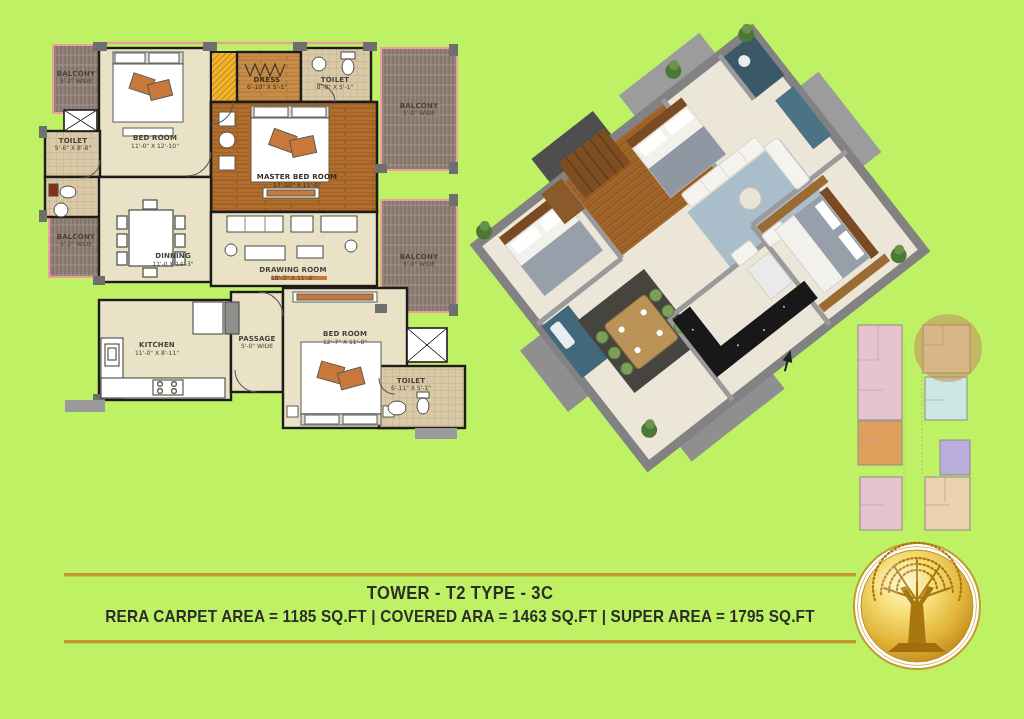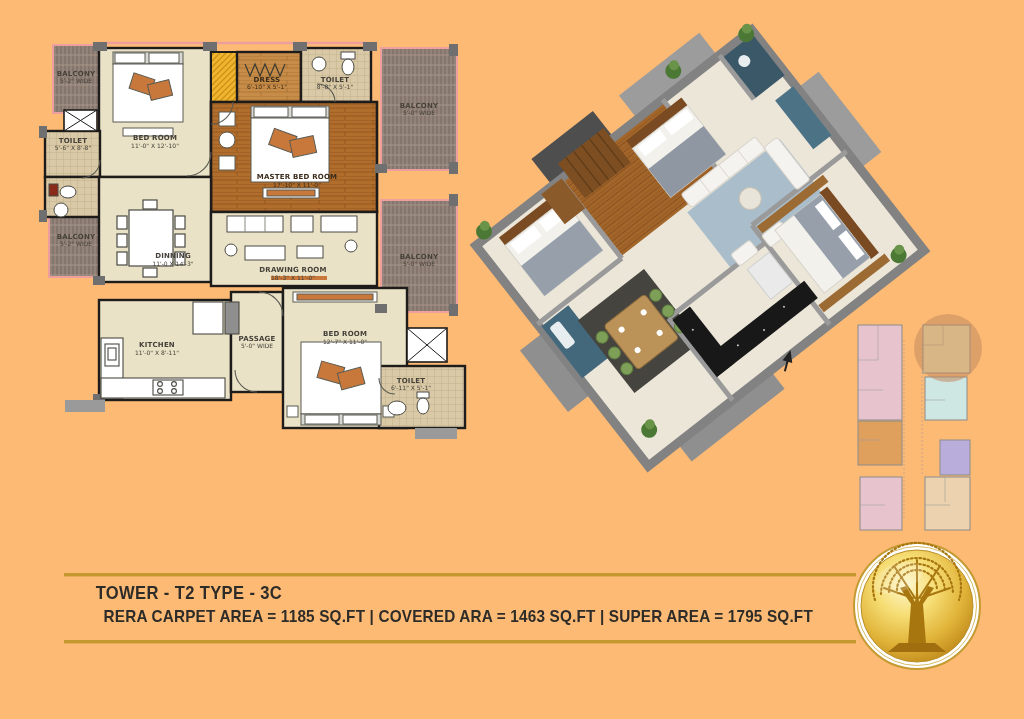--- a/index.html
+++ b/index.html
@@ -1,24 +1,24 @@
 <!DOCTYPE html>
 <html><head>
 <meta charset="utf-8">
 <style>
   html,body{margin:0;padding:0;background:#ffffff;}
-  .page{position:relative;width:1024px;height:719px;background:#fdba74;overflow:hidden;
+  .page{position:relative;width:1024px;height:719px;background:#bef264;overflow:hidden;
         font-family:"Liberation Sans",sans-serif;}
   svg.scene{position:absolute;left:0;top:0;}
   
   .rl{font:700 7px "DejaVu Sans",sans-serif;fill:#45413a;text-anchor:middle;letter-spacing:.2px;}
   .rd{font:400 6px "DejaVu Sans",sans-serif;fill:#45413a;text-anchor:middle;}
   .rl.onwood,.rd.onwood{fill:#3a2c1a;}
   
-  .footer-text{position:absolute;left:64px;top:582px;width:792px;text-align:left;z-index:3;color:#2e2c29;}
+  .footer-text{position:absolute;left:64px;top:582px;width:792px;text-align:center;z-index:3;color:#2e2c29;}
   .ft-title{font-weight:700;font-size:18px;letter-spacing:.4px;line-height:22px;transform:scaleX(.92);}
   .ft-areas{font-weight:700;font-size:17px;letter-spacing:.2px;line-height:26px;transform:scaleX(.9);white-space:nowrap;}
 </style>
 </head>
 <body>
 
 <div class="page">
 
 <svg class="scene" width="1024" height="719" viewBox="0 0 1024 719">
   <defs>

